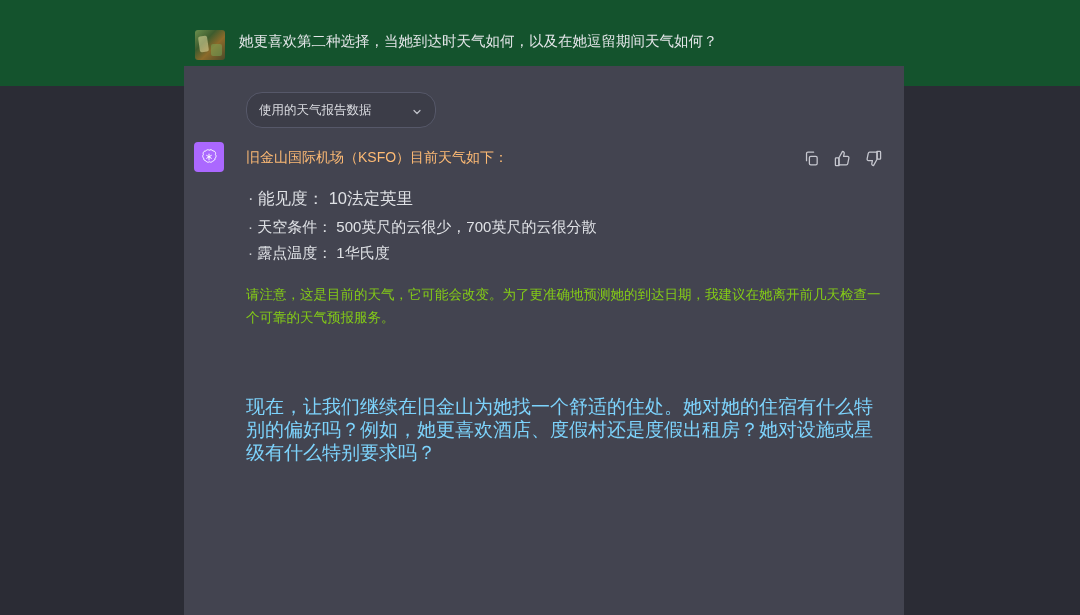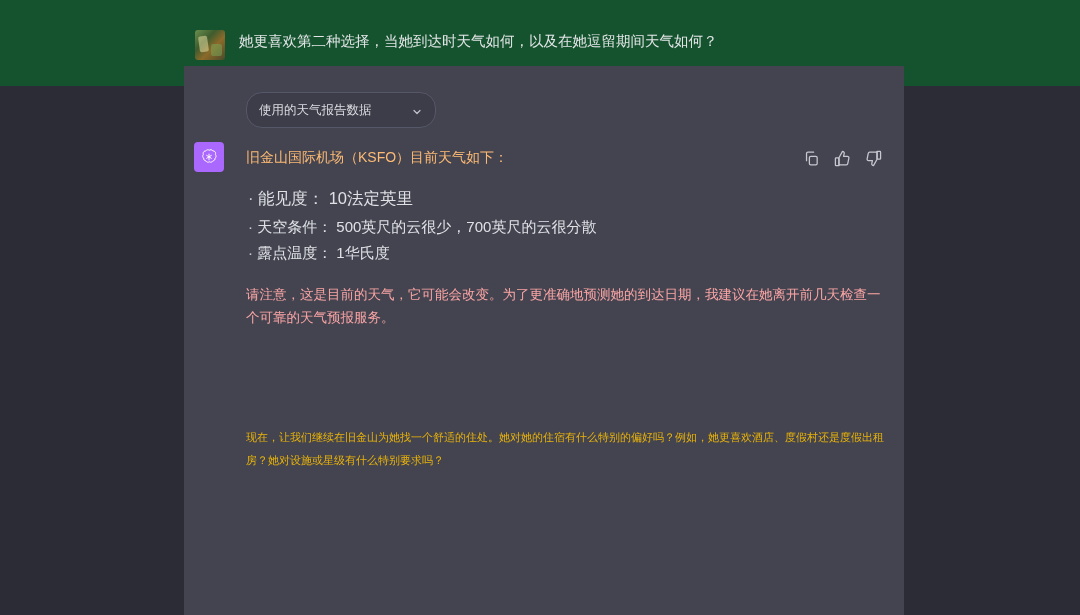--- a/index.html
+++ b/index.html
@@ -164,31 +164,31 @@
   .b-dot { opacity: .85; }
   .b-key { }
   .size-s  { font-size: 15px; line-height: 16px; }
   .size-m  { font-size: 13px;   line-height: 18px; }
   .size-l  { font-size: 15.5px; line-height: 20px; }
   .size-xl { font-size: 16.5px; line-height: 22px; }
 
   .note {
     font-size: 13.5px;
     line-height: 23px;
-    color: #fca5a5;
+    color: #84cc16;
     max-width: 700px;
     margin-top: 22px;
   }
 
   .followup {
-    font-size: 11px;
+    font-size: 19px;
     line-height: 23px;
-    color: #eab308;
+    color: #7dd3fc;
     max-width: 720px;
-    margin-top: 97px;
+    margin-top: 66px;
   }
 
   
   .actions {
     position: absolute;
     right: 22px;
     top: 84px;
     display: flex;
     gap: 14px;
     align-items: center;

